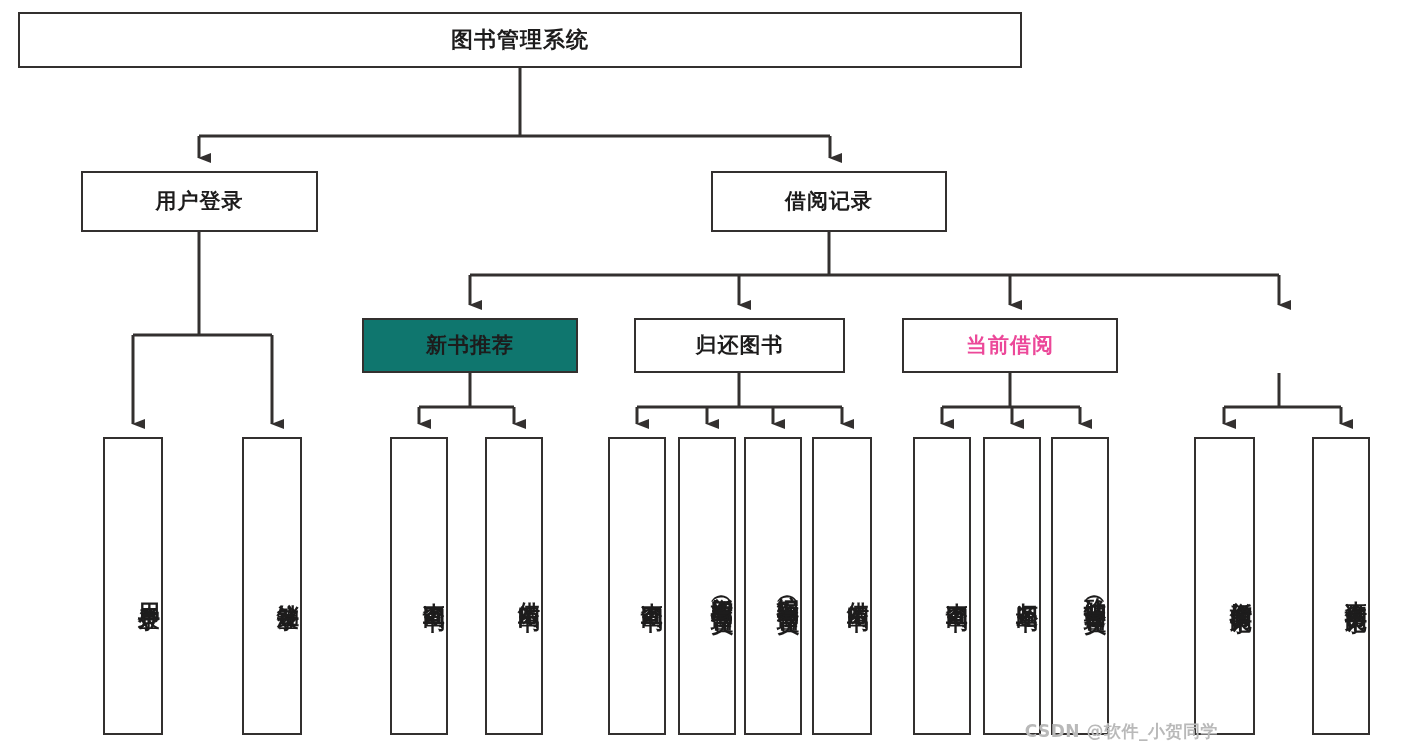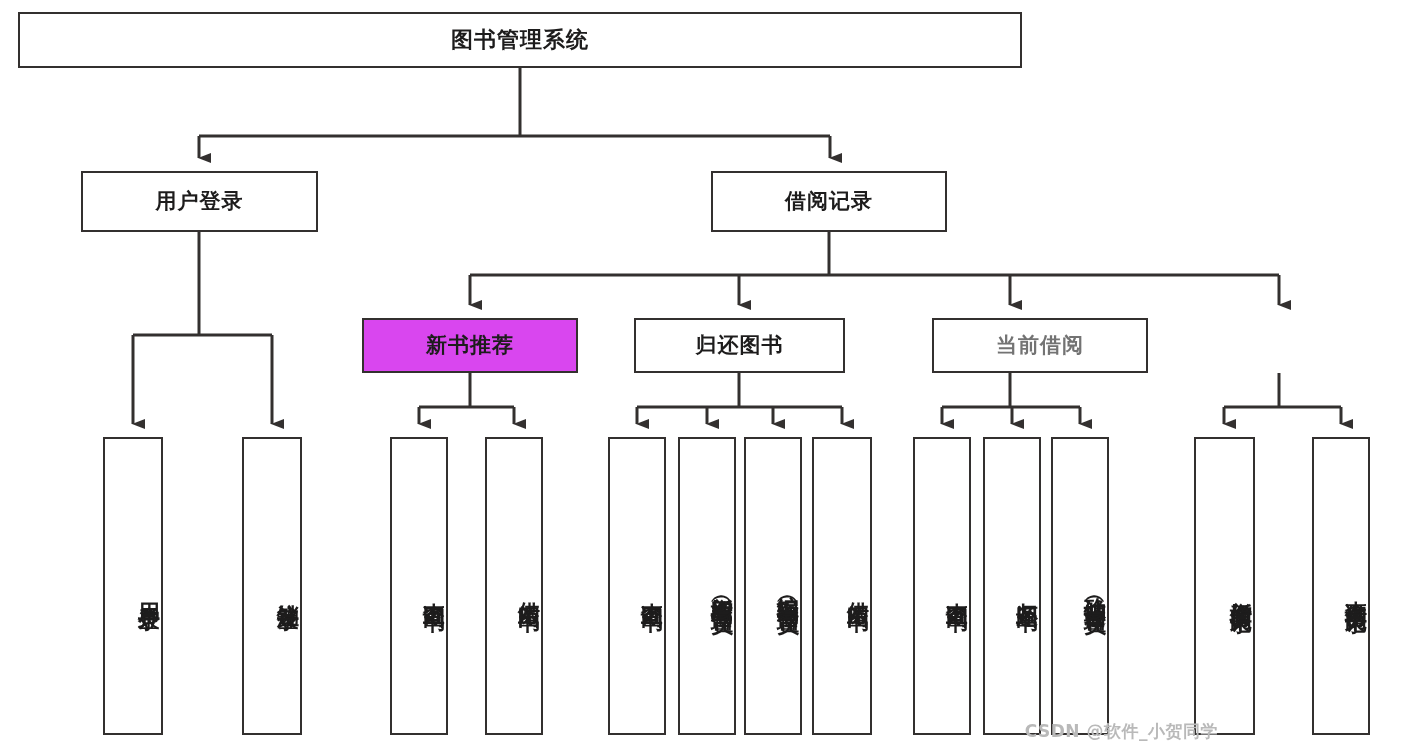--- a/index.html
+++ b/index.html
@@ -101,23 +101,23 @@
       <path d="M1224,407 L1224,424" marker-end="url(#arrowhead)"></path>
       <path d="M1341,407 L1341,424" marker-end="url(#arrowhead)"></path>
     </g>
   </svg>
 
   <div class="node horiz root" id="node-root" style="left: 18px; top: 12px; width: 1004px; height: 56px; border-color: rgb(51, 48, 47); background: rgb(255, 255, 255); color: rgb(29, 28, 28);">图书管理系统</div>
 
   <div class="node horiz" style="left: 81px; top: 171px; width: 237px; height: 61px; border-color: rgb(51, 48, 47); background: rgb(255, 255, 255); color: rgb(29, 28, 28);">用户登录</div>
   <div class="node horiz" style="left: 711px; top: 171px; width: 236px; height: 61px; border-color: rgb(51, 48, 47); background: rgb(255, 255, 255); color: rgb(29, 28, 28);">借阅记录</div>
 
-  <div class="node horiz" style="left: 362px; top: 318px; width: 216px; height: 55px; border-color: rgb(51, 48, 47); background: #d946ef; color: rgb(29, 28, 28);">新书推荐</div>
+  <div class="node horiz" style="left: 362px; top: 318px; width: 216px; height: 55px; border-color: rgb(51, 48, 47); background: #0f766e; color: rgb(29, 28, 28);">新书推荐</div>
   <div class="node horiz" style="left: 634px; top: 318px; width: 211px; height: 55px; border-color: rgb(51, 48, 47); background: rgb(255, 255, 255); color: rgb(29, 28, 28);">归还图书</div>
-  <div class="node horiz" style="left: 902px; top: 318px; width: 216px; height: 55px; border-color: rgb(51, 48, 47); background: rgb(255, 255, 255); color: #737373; margin-left: 30px;">当前借阅</div>
+  <div class="node horiz" style="left: 902px; top: 318px; width: 216px; height: 55px; border-color: rgb(51, 48, 47); background: rgb(255, 255, 255); color: #ec4899;">当前借阅</div>
 
   <div class="node vert" style="left: 103px; top: 437px; width: 60px; height: 298px; border-color: rgb(51, 48, 47); background: rgb(255, 255, 255); color: rgb(29, 28, 28);">用户登录</div>
   <div class="node vert" style="left: 242px; top: 437px; width: 60px; height: 298px; border-color: rgb(51, 48, 47); background: rgb(255, 255, 255); color: rgb(29, 28, 28);">注销登录</div>
   <div class="node vert" style="left: 390px; top: 437px; width: 58px; height: 298px; border-color: rgb(51, 48, 47); background: rgb(255, 255, 255); color: rgb(29, 28, 28);">查询图书</div>
   <div class="node vert" style="left: 485px; top: 437px; width: 58px; height: 298px; border-color: rgb(51, 48, 47); background: rgb(255, 255, 255); color: rgb(29, 28, 28);">借阅图书</div>
   <div class="node vert" style="left: 608px; top: 437px; width: 58px; height: 298px; border-color: rgb(51, 48, 47); background: rgb(255, 255, 255); color: rgb(29, 28, 28);">查询图书</div>
   <div class="node vert" style="left: 678px; top: 437px; width: 58px; height: 298px; border-color: rgb(51, 48, 47); background: rgb(255, 255, 255); color: rgb(29, 28, 28);">新增图书（管理员）</div>
   <div class="node vert" style="left: 744px; top: 437px; width: 58px; height: 298px; border-color: rgb(51, 48, 47); background: rgb(255, 255, 255); color: rgb(29, 28, 28);">编辑图书（管理员）</div>
   <div class="node vert" style="left: 812px; top: 437px; width: 60px; height: 298px; border-color: rgb(51, 48, 47); background: rgb(255, 255, 255); color: rgb(29, 28, 28);">借阅图书</div>
   <div class="node vert" style="left: 913px; top: 437px; width: 58px; height: 298px; border-color: rgb(51, 48, 47); background: rgb(255, 255, 255); color: rgb(29, 28, 28);">查询图书</div>

